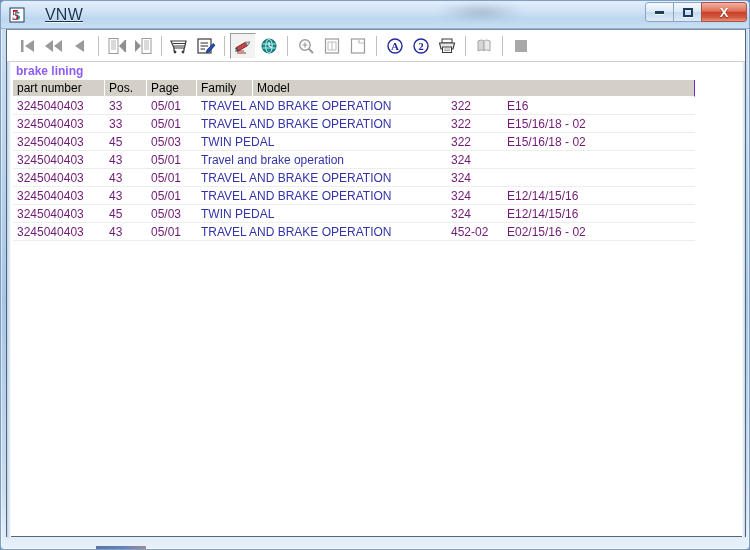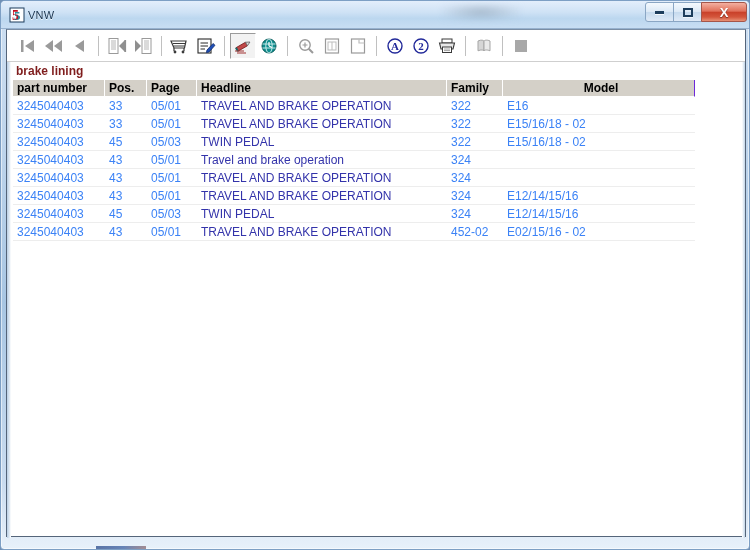--- a/index.html
+++ b/index.html
@@ -48,25 +48,26 @@
     filter: blur(3px);
     pointer-events: none;
   }
   .app-icon {
     position: relative;
     width: 16px; height: 16px;
     margin-left: 8px;
     flex: none;
   }
   .title-text {
-    margin-left: 3px;
-    font-size: 11px;
+    margin-left: 20px;
+    font-size: 16px;
     color: #16324f;
     letter-spacing: 0.2px;
     text-shadow: 0 1px 0 rgba(255,255,255,0.8);
+    text-decoration: underline;
   }
 
   
   .winbtns {
     position: absolute;
     right: 4px; top: 1px;
     display: flex;
     align-items: center;
   }
   .wb {
@@ -134,57 +135,56 @@
     margin: 0 5px;
     flex: none;
   }
 
   
   .term {
     position: absolute;
     left: 9px; top: 34px;
     font-size: 12px;
     font-weight: bold;
-    color: #7f1d1d;
+    color: #8b5cf6;
   }
 
   
   .grid {
     position: absolute;
     left: 6px; top: 50px;
     width: 682px;
   }
   .hdr {
     display: flex;
     height: 17px;
     background: #d4d0c8;
     border-right: 1px solid #6d28d9;
     border-bottom: 1px solid #ffffff;
-    font-weight: bold;
   }
   .hdr .hc {
     font-size: 12px;
     color: #000000;
     padding-left: 4px;
     line-height: 17px;
     border-right: 1px solid #ffffff;
     overflow: hidden;
     white-space: nowrap;
     flex: none;
   }
-  .hdr .hc:last-child { border-right: none; text-align: center; }
+  .hdr .hc:last-child { border-right: none; }
 
   .row {
     display: flex;
     height: 18px;
     border-bottom: 1px solid #ededed;
   }
   .row .c {
     font-size: 12px;
-    color: #3b82f6;
+    color: #701a75;
     padding-left: 4px;
     line-height: 18px;
     overflow: hidden;
     white-space: nowrap;
     flex: none;
   }
   .c.link { color: #3333aa; }
 
   .col-part   { width: 92px; }
   .col-pos    { width: 42px; }
@@ -419,21 +419,20 @@
     </div>
 
     <div class="term">brake lining</div>
 
     <div class="grid">
 
       <div class="hdr">
         <div class="hc col-part">part number</div>
         <div class="hc col-pos">Pos.</div>
         <div class="hc col-page">Page</div>
-        <div class="hc col-head">Headline</div>
         <div class="hc col-fam">Family</div>
         <div class="hc col-model">Model</div>
       </div>
 
       <div class="row">
         <div class="c col-part">3245040403</div>
         <div class="c col-pos">33</div>
         <div class="c col-page">05/01</div>
         <div class="c col-head link">TRAVEL AND BRAKE OPERATION</div>
         <div class="c col-fam">322</div>

